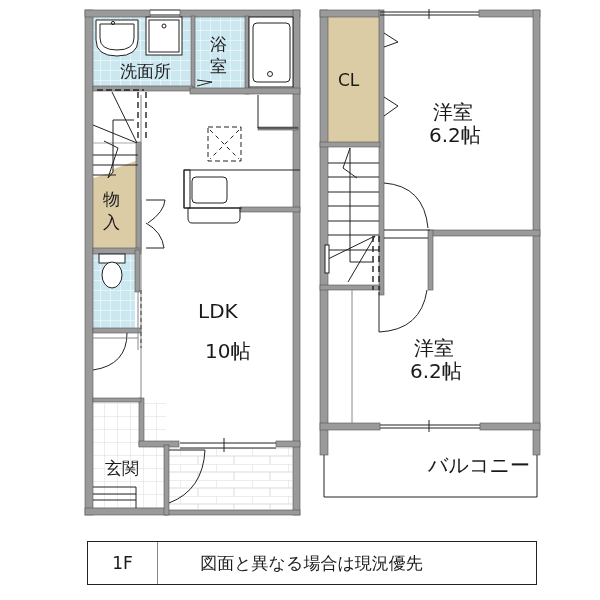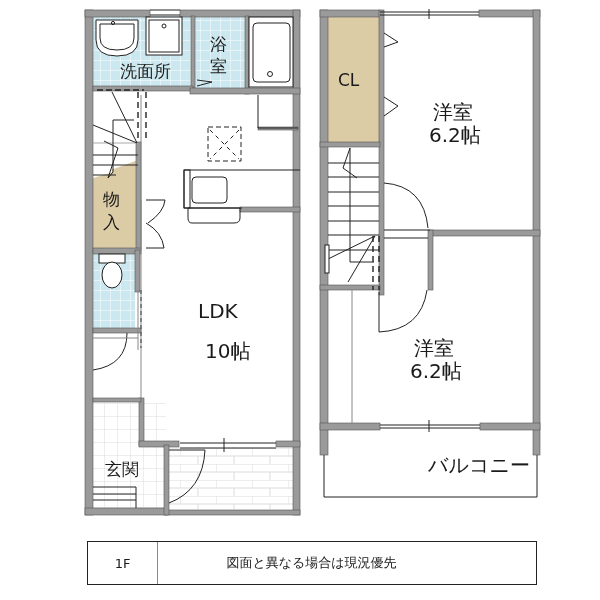--- a/index.html
+++ b/index.html
@@ -2,21 +2,21 @@
 <html><head>
   <meta charset="utf-8">
   <style>
     html, body { margin: 0; padding: 0; background: #ffffff; }
     body { width: 600px; height: 600px; position: relative; overflow: hidden; font-family: "DejaVu Sans", sans-serif; }
     #plan { position: absolute; left: 0; top: 0; width: 600px; height: 600px; }
     .label { position: absolute; color: #1a1a1a; font-family: "DejaVu Sans", sans-serif; text-align: center; line-height: 1.15; white-space: nowrap; }
     .lbl-md { font-size: 17px; }
     .lbl-lg { font-size: 20px; text-align: right; }
     .legend { position: absolute; left: 87px; top: 541px; width: 450px; height: 44px; border: 1px solid #222; display: flex; box-sizing: border-box; background: #fff; }
-    .legend .cell { display: flex; align-items: center; justify-content: center; font-size: 13px; color: #1a1a1a; border-right: 1px solid #888; box-sizing: border-box; }
+    .legend .cell { display: flex; align-items: center; justify-content: center; font-size: 17px; color: #1a1a1a; border-right: 1px solid #888; box-sizing: border-box; }
     .legend .cell:last-child { border-right: none; }
     .c1 { width: 70px; }
     .c2 { width: 307px; font-family: Liberation Mono, monospace; }
     .c3 { width: 73px; }
   </style>
 </head>
 <body>
 
 <svg id="plan" viewBox="0 0 600 600" xmlns="http://www.w3.org/2000/svg">
   <defs>
@@ -191,21 +191,21 @@
   </g>
 </svg>
 
 <div class="label lbl-md" style="left:104px; top:62px;margin-left:16px;">洗面所</div>
 <div class="label lbl-md" style="left:210px; top:35px;">浴</div>
 <div class="label lbl-md" style="left:210px; top:57px;">室</div>
 <div class="label lbl-md" style="left:103px; top:190px;">物</div>
 <div class="label lbl-md" style="left:103px; top:213px;">入</div>
 <div class="label lbl-lg" style="left:198px; top:300px;">LDK</div>
 <div class="label lbl-lg" style="left:193px; top:340px;margin-left:12px;">10帖</div>
-<div class="label lbl-md" style="left:105px; top:460px;">玄関</div>
+<div class="label lbl-md" style="left:105px; top:460px;font-family:Liberation Mono, monospace;">玄関</div>
 
 <div class="label lbl-md" style="left:338px; top:71px;">CL</div>
 <div class="label lbl-lg" style="left:433px; top:101px;">洋室</div>
 <div class="label lbl-lg" style="left:429px; top:124px;">6.2帖</div>
 <div class="label lbl-lg" style="left:414px; top:337px;">洋室</div>
 <div class="label lbl-lg" style="left:410px; top:360px;">6.2帖</div>
 <div class="label lbl-lg" style="left:380px; top:454px;margin-left:48px;">バルコニー</div>
 
 <div class="legend">
   <div class="cell c1">1F</div>

